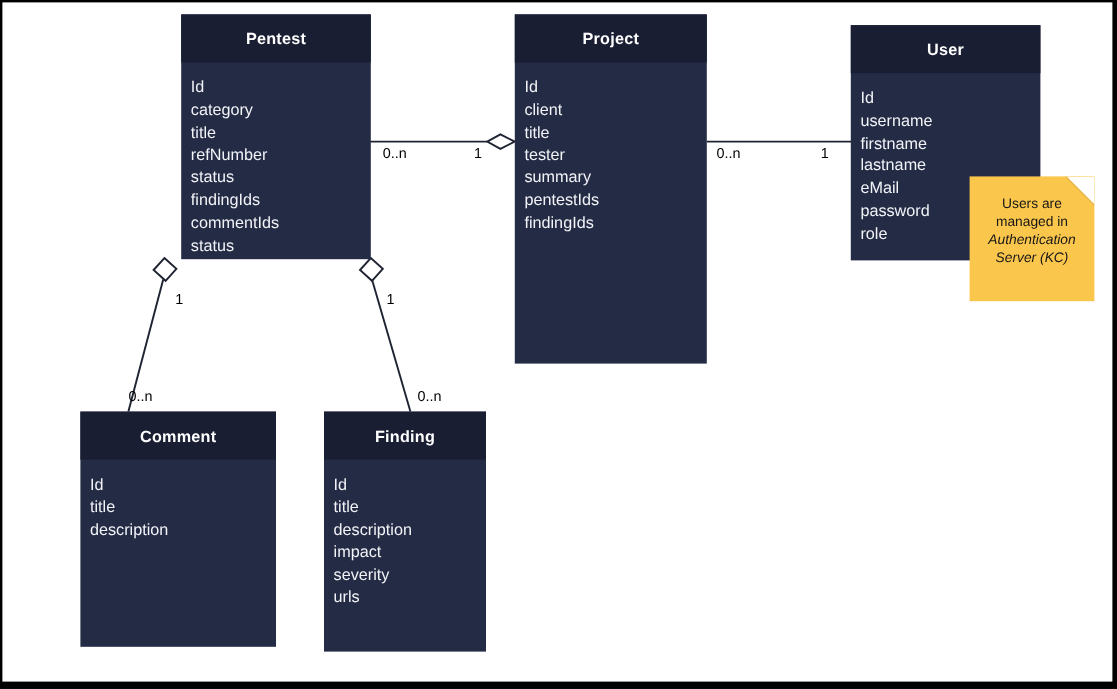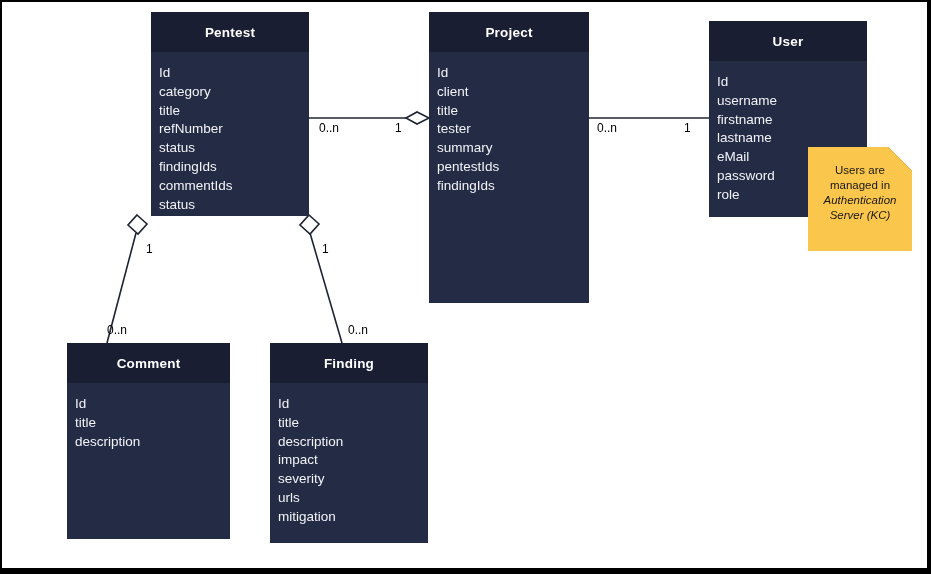--- a/index.html
+++ b/index.html
@@ -199,26 +199,25 @@
 
   <div class="uml-class" style="left:27px; top:341px; width:163px; height:196px;margin-left:38px;">
     <div class="uml-header">Comment</div>
     <div class="uml-attrs">
       <span class="uml-attr">Id</span>
       <span class="uml-attr">title</span>
       <span class="uml-attr">description</span>
     </div>
   </div>
 
-  <div class="uml-class" style="left:268px; top:341px; width:158px; height:200px;">
+  <div class="uml-class" style="left:268px; top:341px; width:135px; height:200px;">
     <div class="uml-header">Finding</div>
     <div class="uml-attrs">
       <span class="uml-attr">Id</span>
       <span class="uml-attr">title</span>
       <span class="uml-attr">description</span>
       <span class="uml-attr">impact</span>
       <span class="uml-attr">severity</span>
       <span class="uml-attr">urls</span>
-      <span class="uml-attr">mitigation</span>
     </div>
   </div>
 
 </div>
 
 </body></html>

